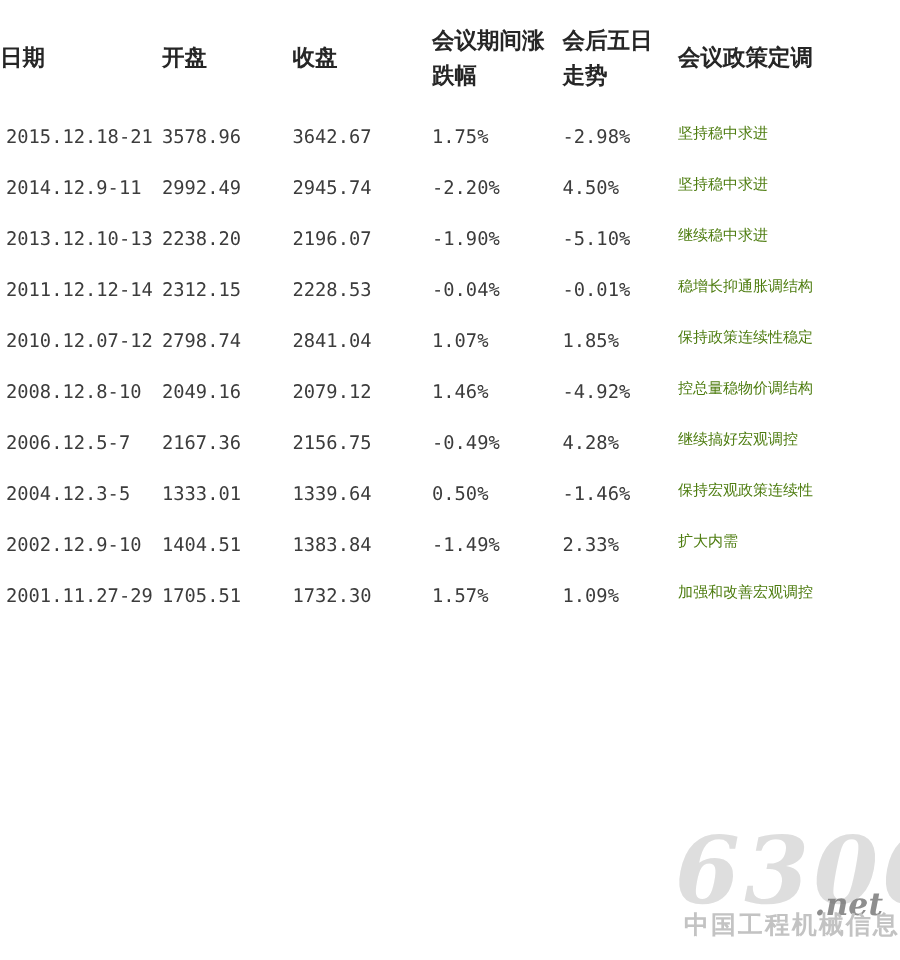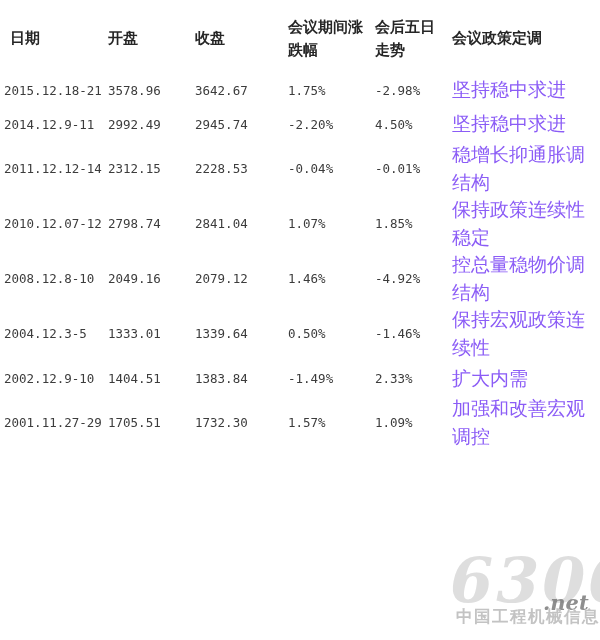--- a/index.html
+++ b/index.html
@@ -23,38 +23,38 @@
   }
   thead th {
     text-align:left;
     vertical-align:middle;
     font-weight:bold;
     font-size:15px;
     line-height:1.5;
     color:#262626;
     padding:16px 6px 12px 0;
   }
-  thead th:first-child { padding-left:10px; }
+  thead th:first-child { }
   tbody td {
     height:34px;
     vertical-align:middle;
     text-align:left;
     padding:0 6px 0 0;
     color:#3c3c3c;
   }
   tbody td:first-child { padding-left:4px; }
   td.num {
     font-family:"DejaVu Sans Mono","Liberation Mono",monospace;
     font-size:12.5px;
     white-space:nowrap;
   }
   td.policy {
-    font-size:19px;
+    font-size:10px;
     line-height:1.45;
-    color:#8b5cf6;
+    color:#4d7c0f;
   }
 
   
   .wm { position:absolute; z-index:0; }
   .wm-number {
     left:450px; top:544px;
     font-family:"DejaVu Serif","Liberation Serif",serif;
     font-style:italic;
     font-weight:bold;
     font-size:62px;
@@ -120,20 +120,28 @@
         </tr>
         <tr>
           <td class="num">2014.12.9-11</td>
           <td class="num">2992.49</td>
           <td class="num">2945.74</td>
           <td class="num">-2.20%</td>
           <td class="num">4.50%</td>
           <td class="policy">坚持稳中求进</td>
         </tr>
         <tr>
+          <td class="num">2013.12.10-13</td>
+          <td class="num">2238.20</td>
+          <td class="num">2196.07</td>
+          <td class="num">-1.90%</td>
+          <td class="num">-5.10%</td>
+          <td class="policy">继续稳中求进</td>
+        </tr>
+        <tr>
           <td class="num">2011.12.12-14</td>
           <td class="num">2312.15</td>
           <td class="num">2228.53</td>
           <td class="num">-0.04%</td>
           <td class="num">-0.01%</td>
           <td class="policy">稳增长抑通胀调结构</td>
         </tr>
         <tr>
           <td class="num">2010.12.07-12</td>
           <td class="num">2798.74</td>
@@ -142,20 +150,28 @@
           <td class="num">1.85%</td>
           <td class="policy">保持政策连续性稳定</td>
         </tr>
         <tr>
           <td class="num">2008.12.8-10</td>
           <td class="num">2049.16</td>
           <td class="num">2079.12</td>
           <td class="num">1.46%</td>
           <td class="num">-4.92%</td>
           <td class="policy">控总量稳物价调结构</td>
+        </tr>
+        <tr>
+          <td class="num">2006.12.5-7</td>
+          <td class="num">2167.36</td>
+          <td class="num">2156.75</td>
+          <td class="num">-0.49%</td>
+          <td class="num">4.28%</td>
+          <td class="policy">继续搞好宏观调控</td>
         </tr>
         <tr>
           <td class="num">2004.12.3-5</td>
           <td class="num">1333.01</td>
           <td class="num">1339.64</td>
           <td class="num">0.50%</td>
           <td class="num">-1.46%</td>
           <td class="policy">保持宏观政策连续性</td>
         </tr>
         <tr>

